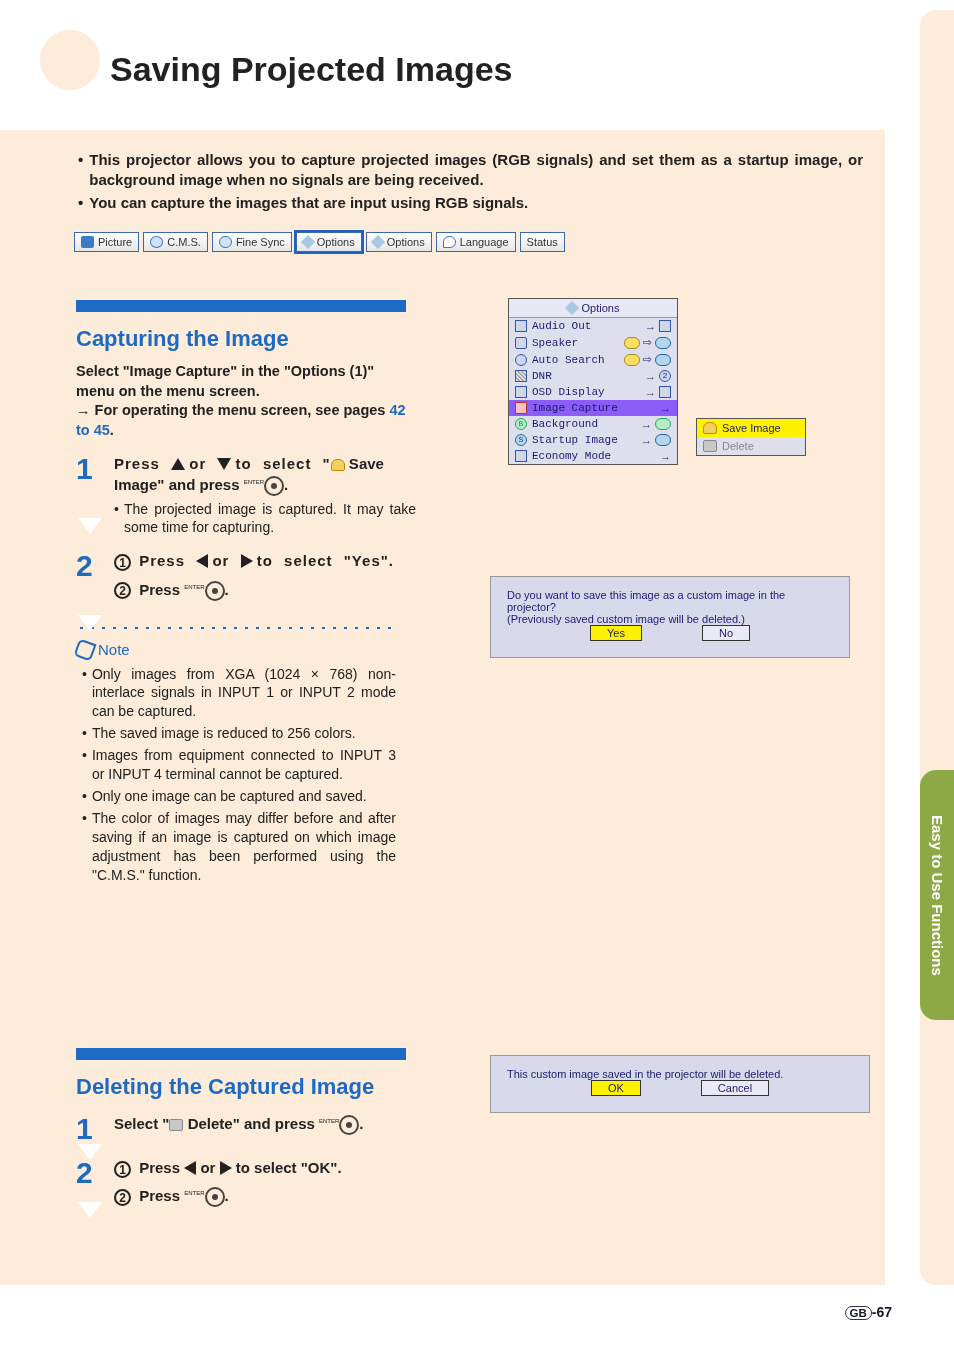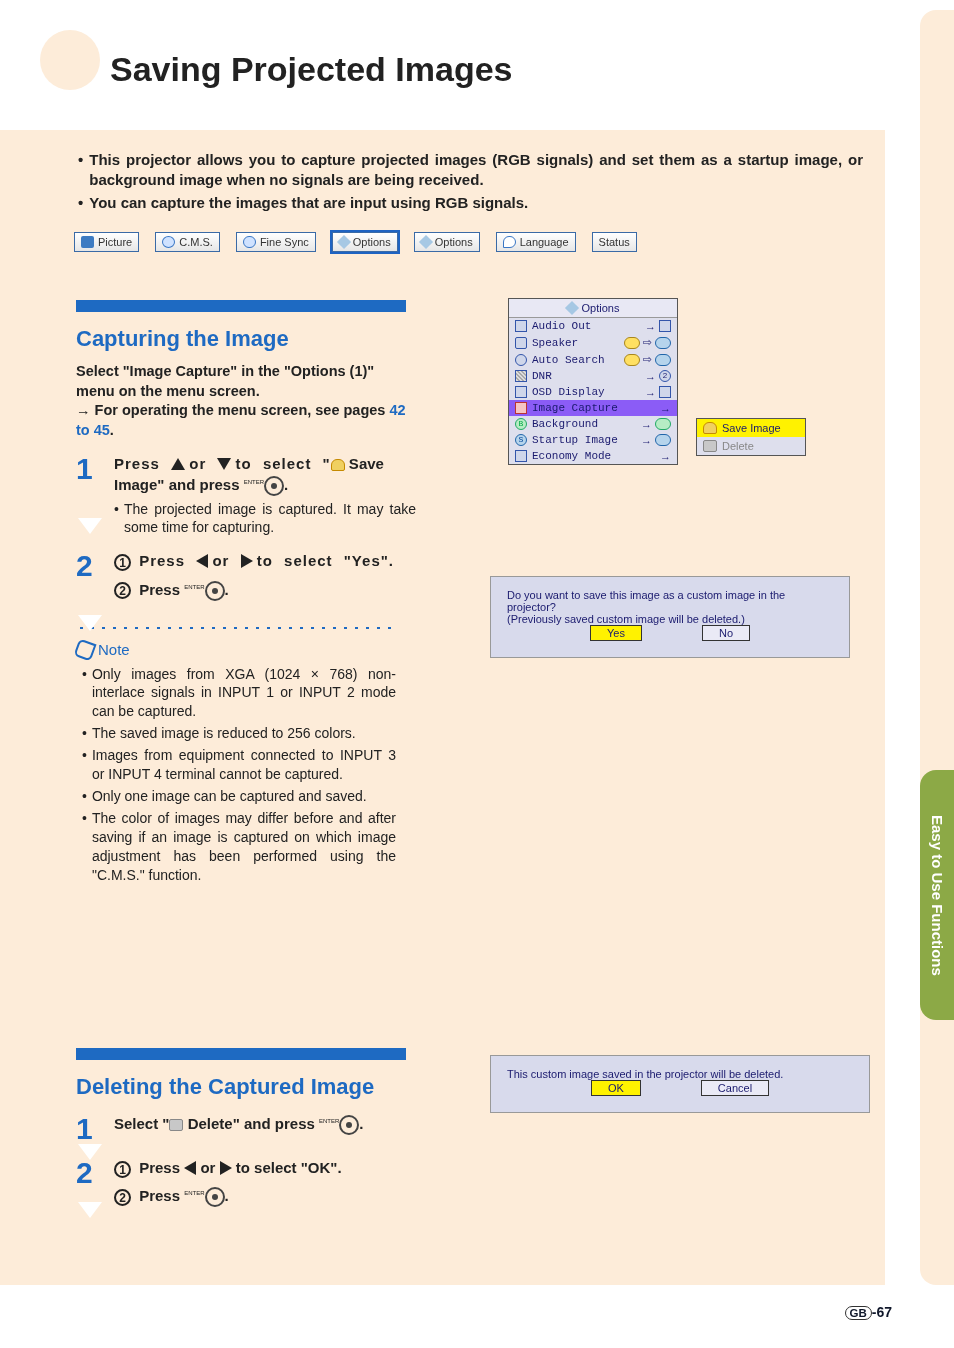--- a/index.html
+++ b/index.html
@@ -57,21 +57,21 @@
     line-height: 1.35;
     color: #222;
   }
   .intro .bullet-row { display: flex; margin-bottom: 2px; }
   .intro .dot { margin-right: 6px; }
   .tab-bar {
     position: absolute;
     top: 232px;
     left: 74px;
     display: flex;
-    gap: 16px;
+    gap: 4px;
     text-align: center;
   }
   .tab {
     border: 1px solid #3a6aa6;
     padding: 3px 6px;
     font-size: 11px;
     background: linear-gradient(#fff,#e6e6e6);
     display: flex;
     align-items: center;
     gap: 4px;

